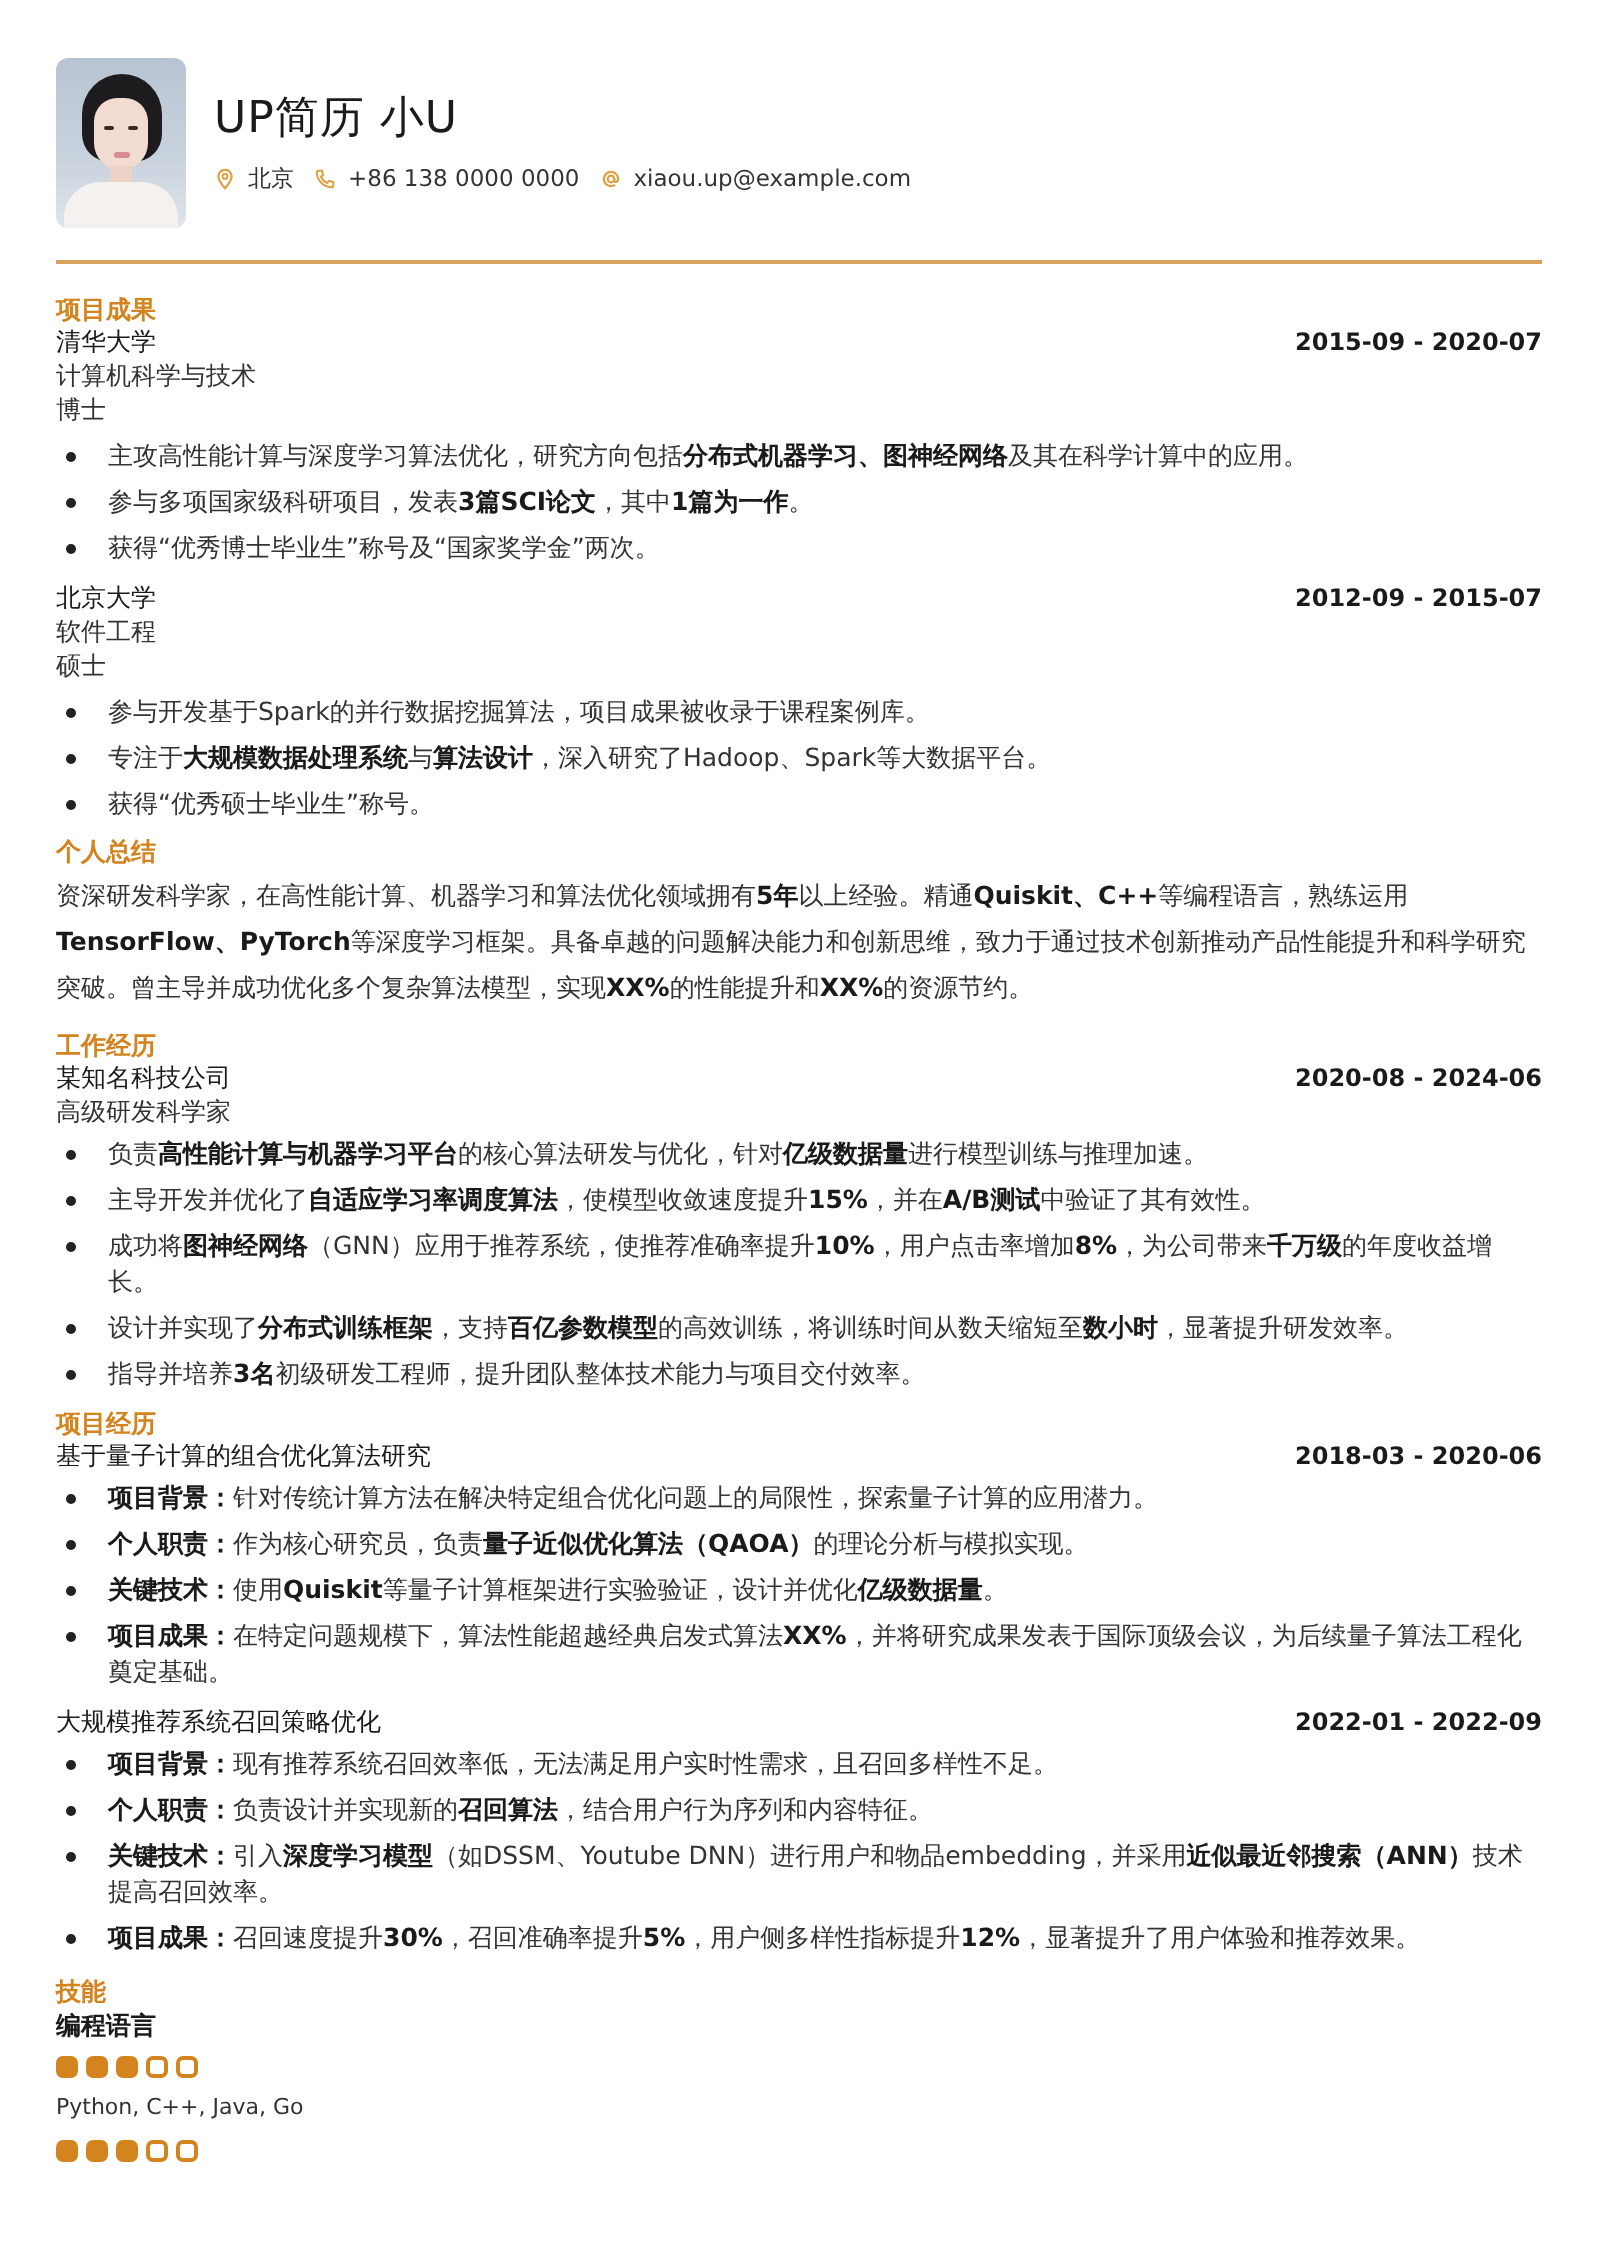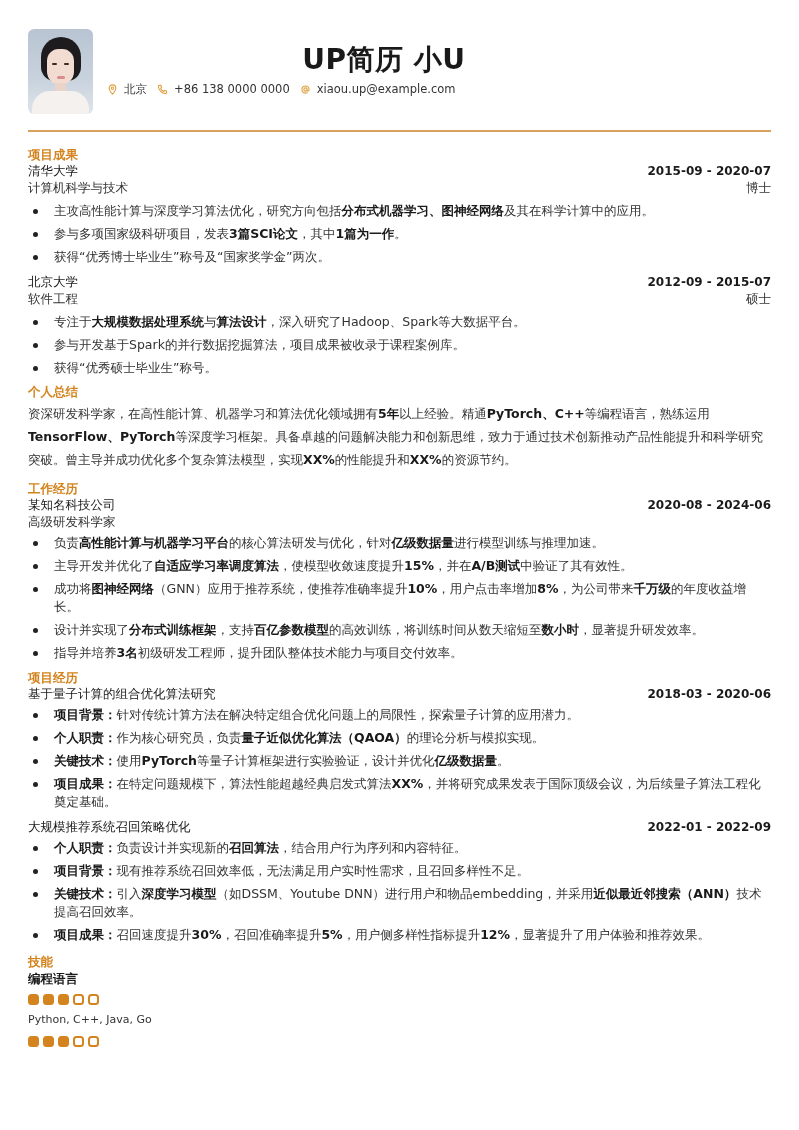--- a/index.html
+++ b/index.html
@@ -11,32 +11,32 @@
   .header { display: flex; align-items: center; height: 86px; }
   .photo { width: 65px; height: 85px; border-radius: 6px; overflow: hidden; flex: none;
            background: linear-gradient(180deg, #b8c4d2 0%, #c9d3de 60%, #dfe4ea 100%); position: relative; }
   .photo .hair { position: absolute; left: 13px; top: 8px; width: 40px; height: 44px; border-radius: 20px 20px 14px 14px; background: #1d1b1d; }
   .photo .face { position: absolute; left: 19px; top: 20px; width: 27px; height: 36px; border-radius: 13px 13px 15px 15px; background: #f2dcd2; }
   .photo .eye { position: absolute; top: 34px; width: 5px; height: 2px; background: #3a2a2a; border-radius: 1px; }
   .photo .lips { position: absolute; left: 29px; top: 47px; width: 8px; height: 3px; background: #d98b8f; border-radius: 2px; }
   .photo .neck { position: absolute; left: 27px; top: 54px; width: 11px; height: 10px; background: #ecd3c8; }
   .photo .body { position: absolute; left: 4px; top: 62px; width: 57px; height: 30px; border-radius: 18px 18px 0 0; background: #f4f1ee; }
   .head-info { margin-left: 14px; }
-  .name { font-size: 28px; font-weight: bold; color: #1a1a1a; letter-spacing: 0.5px; line-height: 28px; text-align: right; }
+  .name { font-size: 22px; font-weight: normal; color: #1a1a1a; letter-spacing: 0.5px; line-height: 28px; }
   .contacts { display: flex; align-items: center; margin-top: 8px; font-size: 11.5px; color: #333; }
   .contact { display: flex; align-items: center; margin-right: 10px; justify-content: space-between; }
   .contact svg { width: 11px; height: 11px; margin-right: 6px; }
   .divider { height: 2px; background: #d9a15e; margin-top: 16px; }
 
   
   .section-title { color: #d4841f; font-weight: bold; font-size: 12.5px; line-height: 16px; }
   .entry-head { display: flex; justify-content: space-between; line-height: 16px; }
   .entry-title { font-weight: normal; color: #1a1a1a; }
   .entry-date { font-weight: bold; color: #1a1a1a; font-size: 12px; }
-  .entry-sub { display: flex; justify-content: space-between; line-height: 17px; color: #333; }
+  .entry-sub { display: flex; justify-content: space-between; line-height: 17px; color: #333; flex-direction: column; }
   ul.bullets { list-style: none; margin-top: 4px; }
   ul.bullets li { position: relative; padding-left: 26px; line-height: 18px; margin-bottom: 5px; color: #333; }
   ul.bullets li::before { content: ""; position: absolute; left: 5px; top: 7px; width: 5px; height: 5px; border-radius: 50%; background: #222; }
   b { color: #1a1a1a; }
   .summary { line-height: 23px; color: #333; }
 
   .skill-name { font-weight: bold; color: #1a1a1a; line-height: 18px; }
   .dots { display: flex; margin-top: 6px; }
   .dot { width: 11px; height: 11px; border-radius: 3.5px; margin-right: 4px; border: 2px solid #d4841f; }
   .dot.on { background: #d4841f; }
@@ -105,30 +105,30 @@
     <div style="margin-top:8px">
       <div class="entry-head">
         <span class="entry-title">北京大学</span>
         <span class="entry-date">2012-09 - 2015-07</span>
       </div>
       <div class="entry-sub">
         <span>软件工程</span>
         <span>硕士</span>
       </div>
       <ul class="bullets" style="margin-top:6px">
+        <li>参与开发基于Spark的并行数据挖掘算法，项目成果被收录于课程案例库。</li>
         <li>专注于<b>大规模数据处理系统</b>与<b>算法设计</b>，深入研究了Hadoop、Spark等大数据平台。</li>
-        <li>参与开发基于Spark的并行数据挖掘算法，项目成果被收录于课程案例库。</li>
         <li>获得“优秀硕士毕业生”称号。</li>
       </ul>
     </div>
   </div>
 
   <div style="margin-top:7px">
     <div class="section-title">个人总结</div>
-    <div class="summary" style="margin-top:2px">资深研发科学家，在高性能计算、机器学习和算法优化领域拥有<b>5年</b>以上经验。精通<b>PyTorch、C++</b>等编程语言，熟练运用<br><b>TensorFlow、PyTorch</b>等深度学习框架。具备卓越的问题解决能力和创新思维，致力于通过技术创新推动产品性能提升和科学研究突破。曾主导并成功优化多个复杂算法模型，实现<b>XX%</b>的性能提升和<b>XX%</b>的资源节约。</div>
+    <div class="summary" style="margin-top:2px">资深研发科学家，在高性能计算、机器学习和算法优化领域拥有<b>5年</b>以上经验。精通<b>Quiskit、C++</b>等编程语言，熟练运用<br><b>TensorFlow、PyTorch</b>等深度学习框架。具备卓越的问题解决能力和创新思维，致力于通过技术创新推动产品性能提升和科学研究突破。曾主导并成功优化多个复杂算法模型，实现<b>XX%</b>的性能提升和<b>XX%</b>的资源节约。</div>
   </div>
 
   <div style="margin-top:10px">
     <div class="section-title">工作经历</div>
     <div>
       <div class="entry-head">
         <span class="entry-title">某知名科技公司</span>
         <span class="entry-date">2020-08 - 2024-06</span>
       </div>
       <div class="entry-sub">
@@ -147,32 +147,32 @@
   <div style="margin-top:8px">
     <div class="section-title">项目经历</div>
     <div>
       <div class="entry-head">
         <span class="entry-title">基于量子计算的组合优化算法研究</span>
         <span class="entry-date">2018-03 - 2020-06</span>
       </div>
       <ul class="bullets">
         <li><b>项目背景：</b>针对传统计算方法在解决特定组合优化问题上的局限性，探索量子计算的应用潜力。</li>
         <li><b>个人职责：</b>作为核心研究员，负责<b>量子近似优化算法（QAOA）</b>的理论分析与模拟实现。</li>
-        <li><b>关键技术：</b>使用<b>PyTorch</b>等量子计算框架进行实验验证，设计并优化<b>亿级数据量</b>。</li>
+        <li><b>关键技术：</b>使用<b>Quiskit</b>等量子计算框架进行实验验证，设计并优化<b>亿级数据量</b>。</li>
         <li><b>项目成果：</b>在特定问题规模下，算法性能超越经典启发式算法<b>XX%</b>，并将研究成果发表于国际顶级会议，为后续量子算法工程化奠定基础。</li>
       </ul>
     </div>
     <div style="margin-top:8px">
       <div class="entry-head">
         <span class="entry-title">大规模推荐系统召回策略优化</span>
         <span class="entry-date">2022-01 - 2022-09</span>
       </div>
       <ul class="bullets">
+        <li><b>项目背景：</b>现有推荐系统召回效率低，无法满足用户实时性需求，且召回多样性不足。</li>
         <li><b>个人职责：</b>负责设计并实现新的<b>召回算法</b>，结合用户行为序列和内容特征。</li>
-        <li><b>项目背景：</b>现有推荐系统召回效率低，无法满足用户实时性需求，且召回多样性不足。</li>
         <li><b>关键技术：</b>引入<b>深度学习模型</b>（如DSSM、Youtube DNN）进行用户和物品embedding，并采用<b>近似最近邻搜索（ANN）</b>技术提高召回效率。</li>
         <li><b>项目成果：</b>召回速度提升<b>30%</b>，召回准确率提升<b>5%</b>，用户侧多样性指标提升<b>12%</b>，显著提升了用户体验和推荐效果。</li>
       </ul>
     </div>
   </div>
 
   <div style="margin-top:10px">
     <div class="section-title">技能</div>
     <div>
       <div class="skill-name">编程语言</div>

